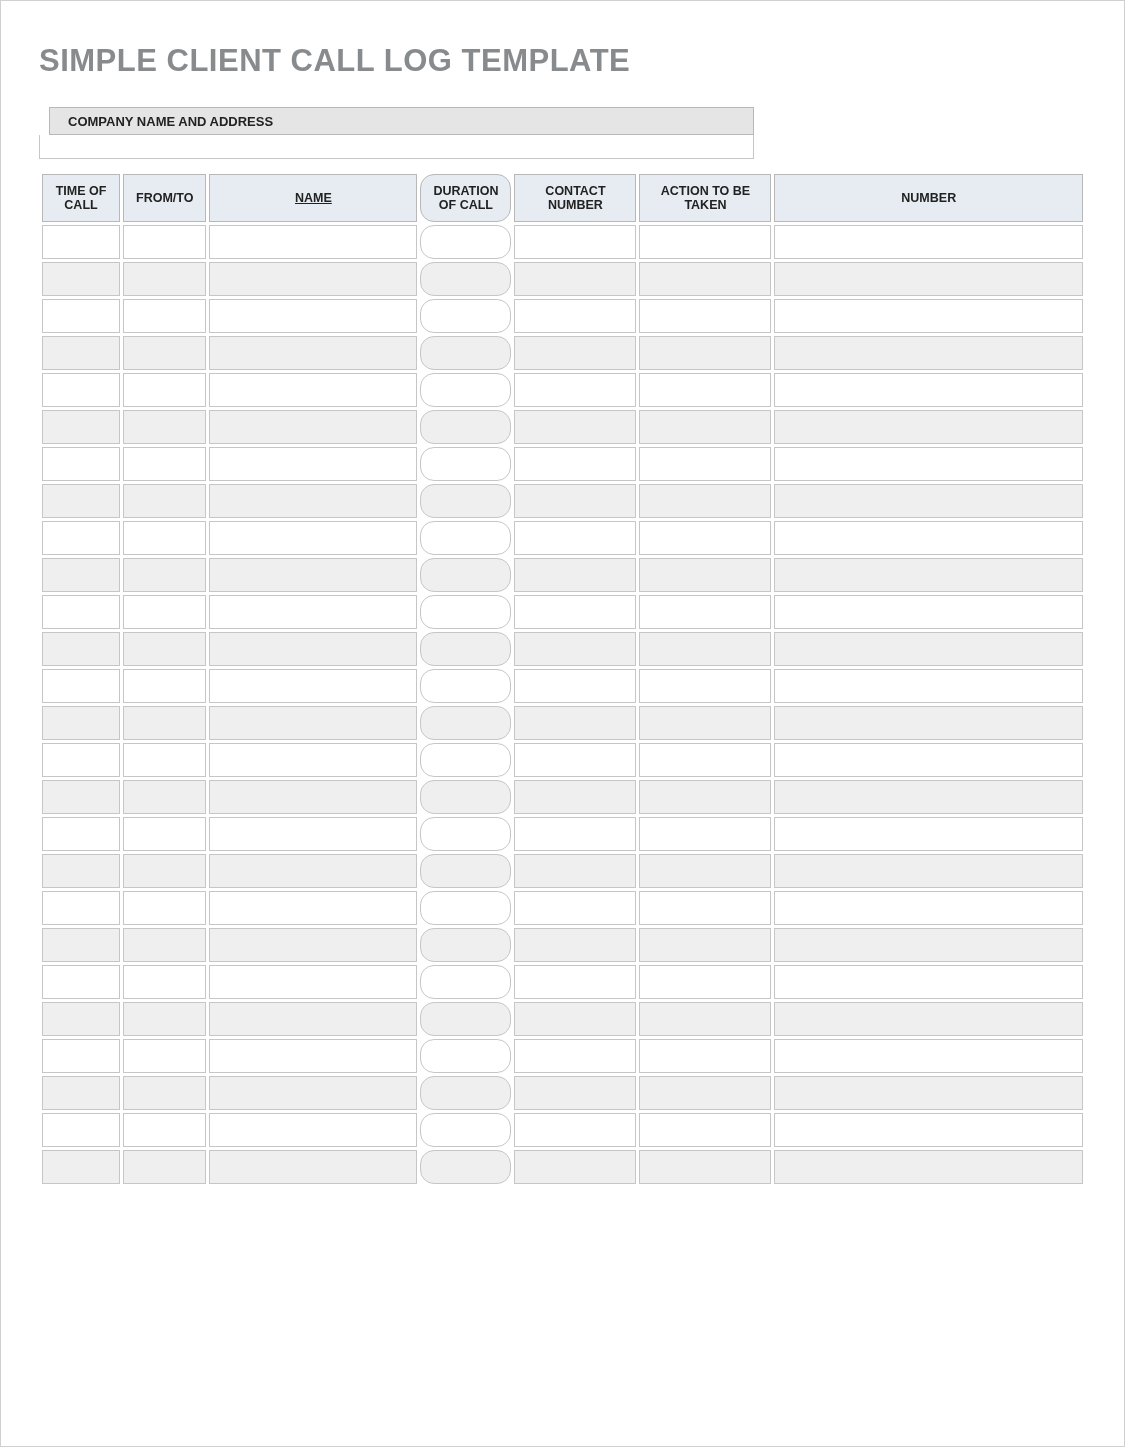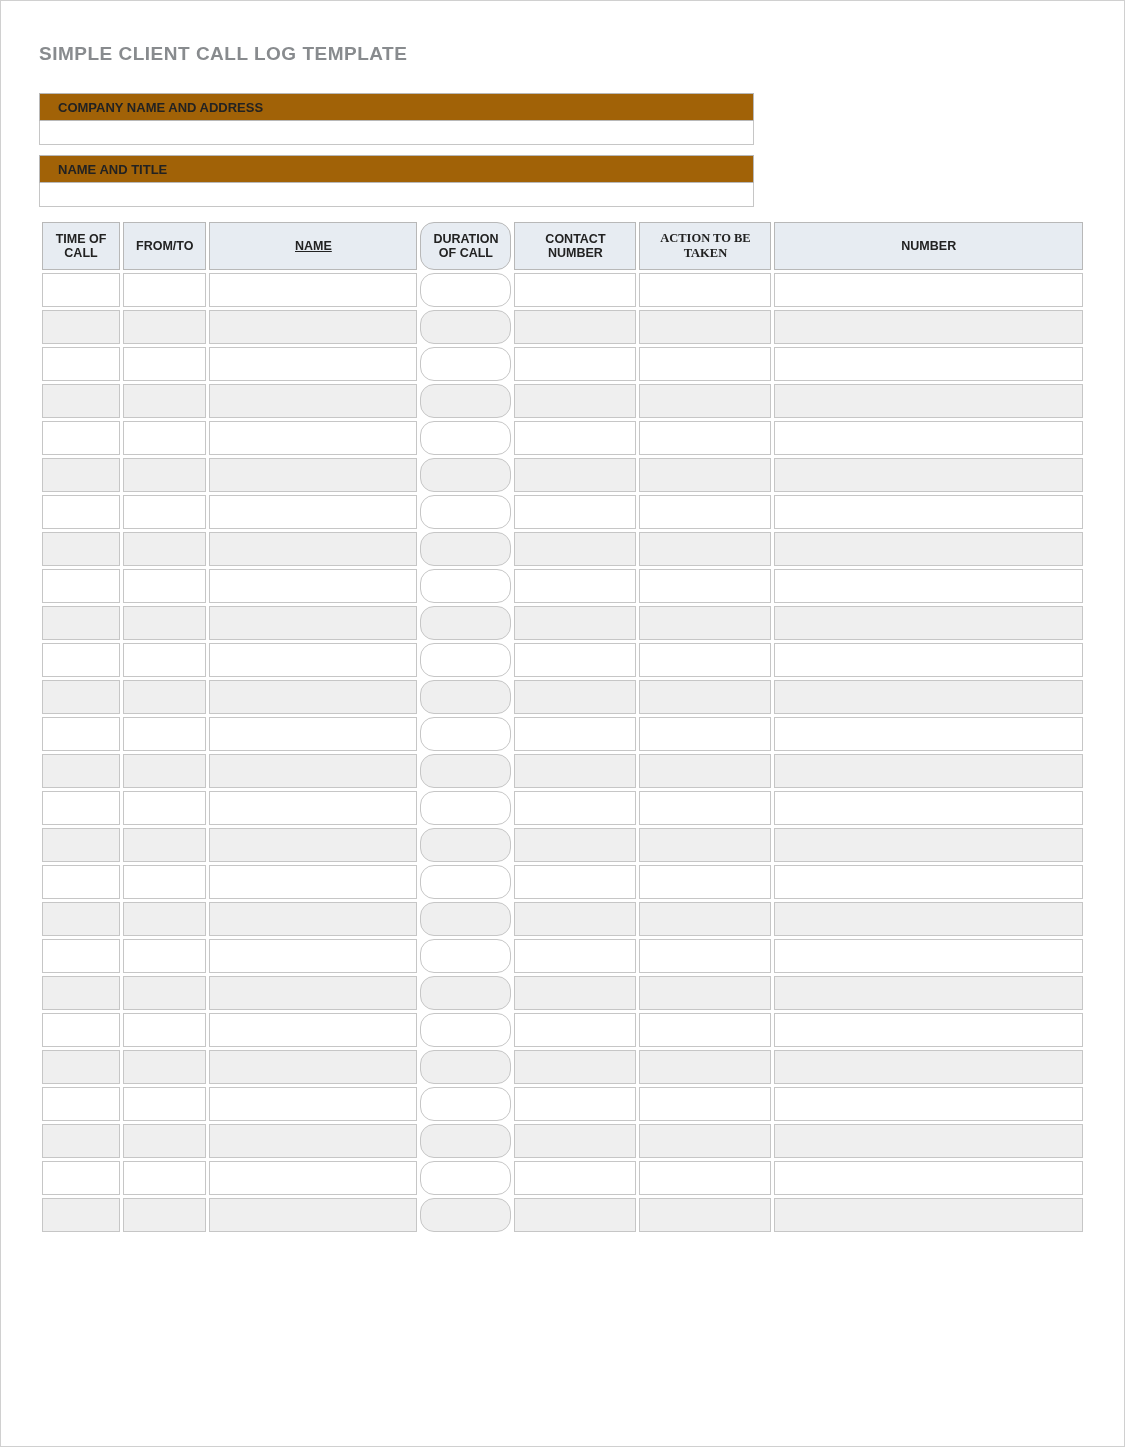--- a/index.html
+++ b/index.html
@@ -4,28 +4,28 @@
   <style>
     * { box-sizing: border-box; margin: 0; padding: 0; }
     html, body { width: 1125px; height: 1447px; background: #f0f0f0; font-family: Arial, Helvetica, sans-serif; }
     .page {
       width: 1125px; height: 1447px; background: #fff;
       border: 1px solid #d0d0d0;
       box-shadow: 4px 4px 8px rgba(0,0,0,0.1);
       padding: 42px 38px 38px 38px;
     }
     .page-title {
-      font-size: 19px; font-weight: 800; color: #888b8e;
+      font-size: 31px; font-weight: 800; color: #888b8e;
       letter-spacing: 0.5px; margin-bottom: 28px;
     }
     .info-block { width: 715px; margin-bottom: 10px; }
     .info-label {
-      background: #a16207; border: 1px solid #b8b8b8;
+      background: #e5e5e5; border: 1px solid #b8b8b8;
       font-size: 13px; font-weight: 700; color: #222;
-      padding: 6px 14px 6px 18px; height: 28px;
+      padding: 6px 14px 6px 18px; height: 28px; margin-left: 10px;
     }
     .info-input {
       border: 1px solid #c6c6c6; border-top: none;
       height: 24px; background: #fff;
     }
     .log-table {
       width: 100%; border-collapse: separate; border-spacing: 3px 3px;
       margin-top: 12px;
     }
     .log-table th {
@@ -37,39 +37,35 @@
     .log-table td {
       border: 1px solid #c6c6c6; height: 34px;
     }
     .log-table tr.shaded td { background: #efefef; }
     .log-table tr.plain td { background: #fff; }
     .col-time { width: 78px; }
     .col-fromto { width: 74px; }
     .col-name { width: 208px; text-decoration: underline; }
     .col-duration { width: 82px; border-radius: 14px; }
     .col-contact { width: 122px; }
-    .col-action { width: 132px; font-family: Liberation Serif, serif; }
+    .col-action { width: 132px; }
     .col-notes { width: auto; }
   </style>
 </head>
 <body>
 
 <div class="page">
 
   <h1 class="page-title">SIMPLE CLIENT CALL LOG TEMPLATE</h1>
 
   <div class="info-block">
     <div class="info-label">COMPANY NAME AND ADDRESS</div>
     <div class="info-input"></div>
   </div>
 
-  <div class="info-block">
-    <div class="info-label">NAME AND TITLE</div>
-    <div class="info-input"></div>
-  </div>
 
   <table class="log-table">
     <thead>
       <tr>
         <th class="col-time">TIME OF CALL</th>
         <th class="col-fromto">FROM/TO</th>
         <th class="col-name">NAME</th>
         <th class="col-duration">DURATION OF CALL</th>
         <th class="col-contact">CONTACT NUMBER</th>
         <th class="col-action">ACTION TO BE TAKEN</th>

